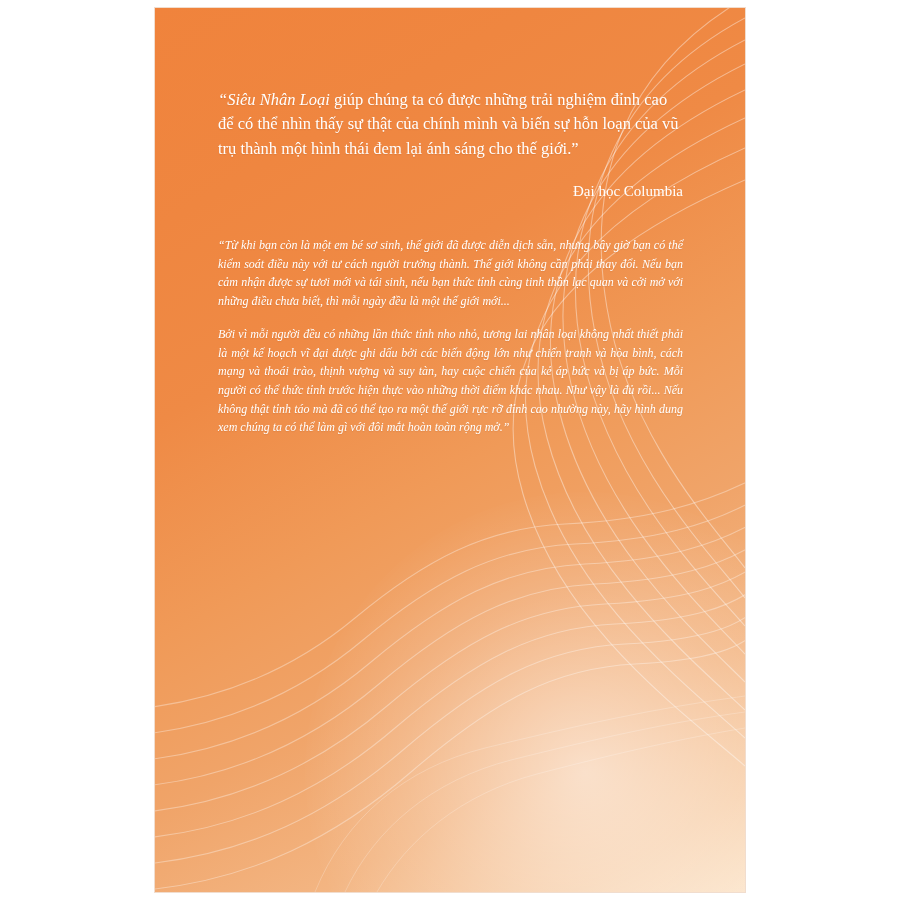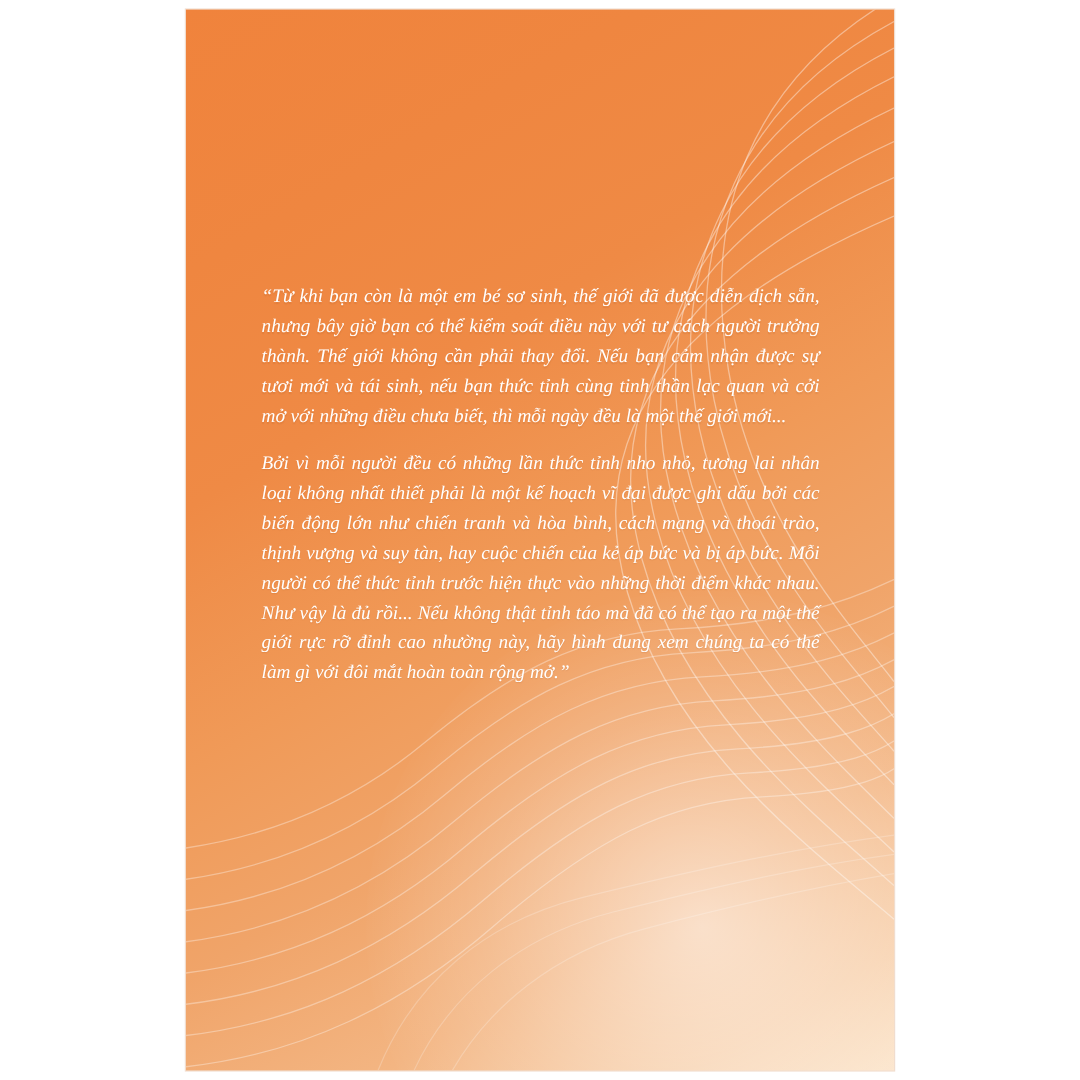--- a/index.html
+++ b/index.html
@@ -106,21 +106,21 @@
     top: 172px;
     font-weight: normal;
   }
 
   #quote-body {
     position: absolute;
     left: 63px;
     top: 228px;
     width: 465px;
     color: #ffffff;
-    font-size: 16px;
+    font-size: 12px;
     line-height: 1.56;
     font-style: italic;
     text-align: justify;
     text-shadow: 0 1px 1px rgba(150,70,20,0.16);
   }
   #quote-body p {
     margin: 0 0 14px 0;
   }
   #quote-body p:last-child {
     margin-bottom: 2px;
@@ -158,22 +158,26 @@
         <path d="M160,884 C190,810 250,760 330,740 C420,718 500,700 590,688"></path>
         <path d="M190,884 C220,820 278,772 356,752 C444,730 516,714 590,704"></path>
         <path d="M222,884 C252,832 306,786 382,766 C466,744 530,730 590,720"></path>
       </g>
     </svg>
 
     <div id="glow"></div>
 
     <div class="text-layer">
 
+      <div class="quote-block" id="quote-top">
+        <span class="lead">“Siêu Nhân Loại</span><span> giúp chúng ta có được những trải nghiệm đỉnh cao để có thể nhìn thấy sự thật của chính mình và biến sự hỗn loạn của vũ trụ thành một hình thái đem lại ánh sáng cho thế giới.”</span>
+      </div>
 
       <div class="attribution" id="attr-role">
+        <div>Đại học Columbia</div>
       </div>
 
       <div id="quote-body">
         <p>“Từ khi bạn còn là một em bé sơ sinh, thế giới đã được diễn dịch sẵn, nhưng bây giờ bạn có thể kiểm soát điều này với tư cách người trưởng thành. Thế giới không cần phải thay đổi. Nếu bạn cảm nhận được sự tươi mới và tái sinh, nếu bạn thức tỉnh cùng tinh thần lạc quan và cởi mở với những điều chưa biết, thì mỗi ngày đều là một thế giới mới...</p>
         <p>Bởi vì mỗi người đều có những lần thức tỉnh nho nhỏ, tương lai nhân loại không nhất thiết phải là một kế hoạch vĩ đại được ghi dấu bởi các biến động lớn như chiến tranh và hòa bình, cách mạng và thoái trào, thịnh vượng và suy tàn, hay cuộc chiến của kẻ áp bức và bị áp bức. Mỗi người có thể thức tỉnh trước hiện thực vào những thời điểm khác nhau. Như vậy là đủ rồi... Nếu không thật tỉnh táo mà đã có thể tạo ra một thế giới rực rỡ đỉnh cao nhường này, hãy hình dung xem chúng ta có thể làm gì với đôi mắt hoàn toàn rộng mở.”</p>
       </div>
 
     </div>
   </div>
 </div>

